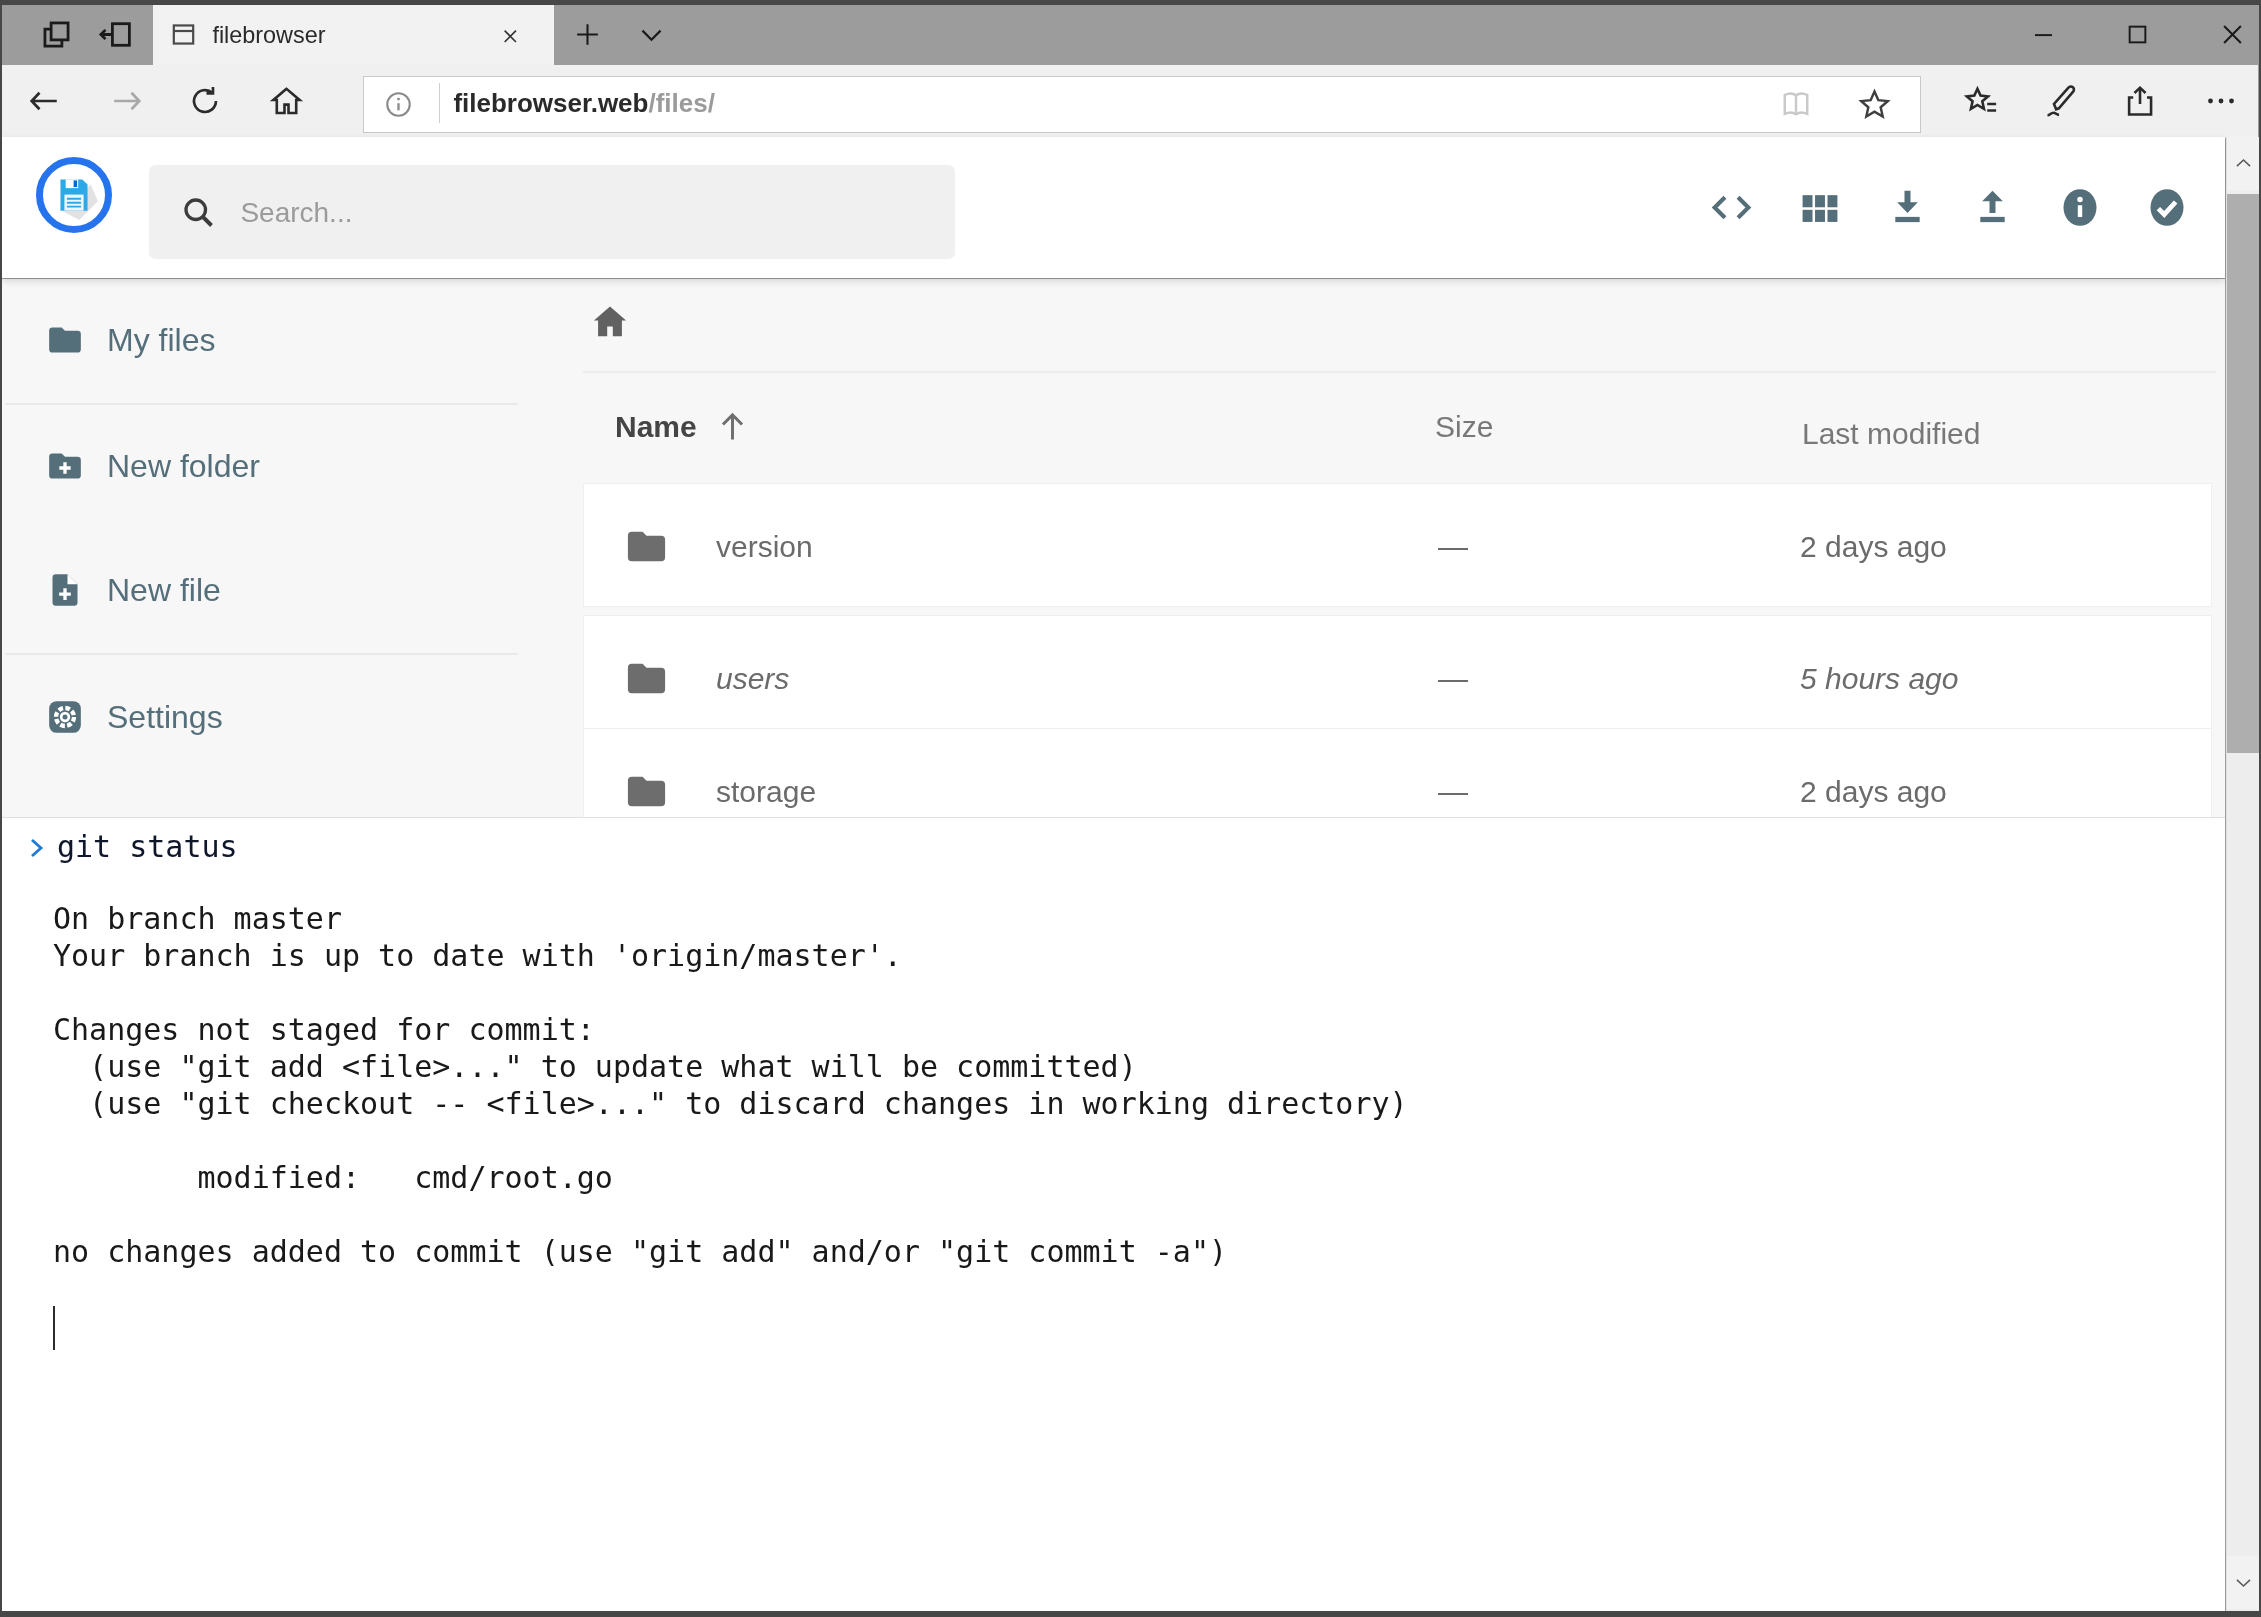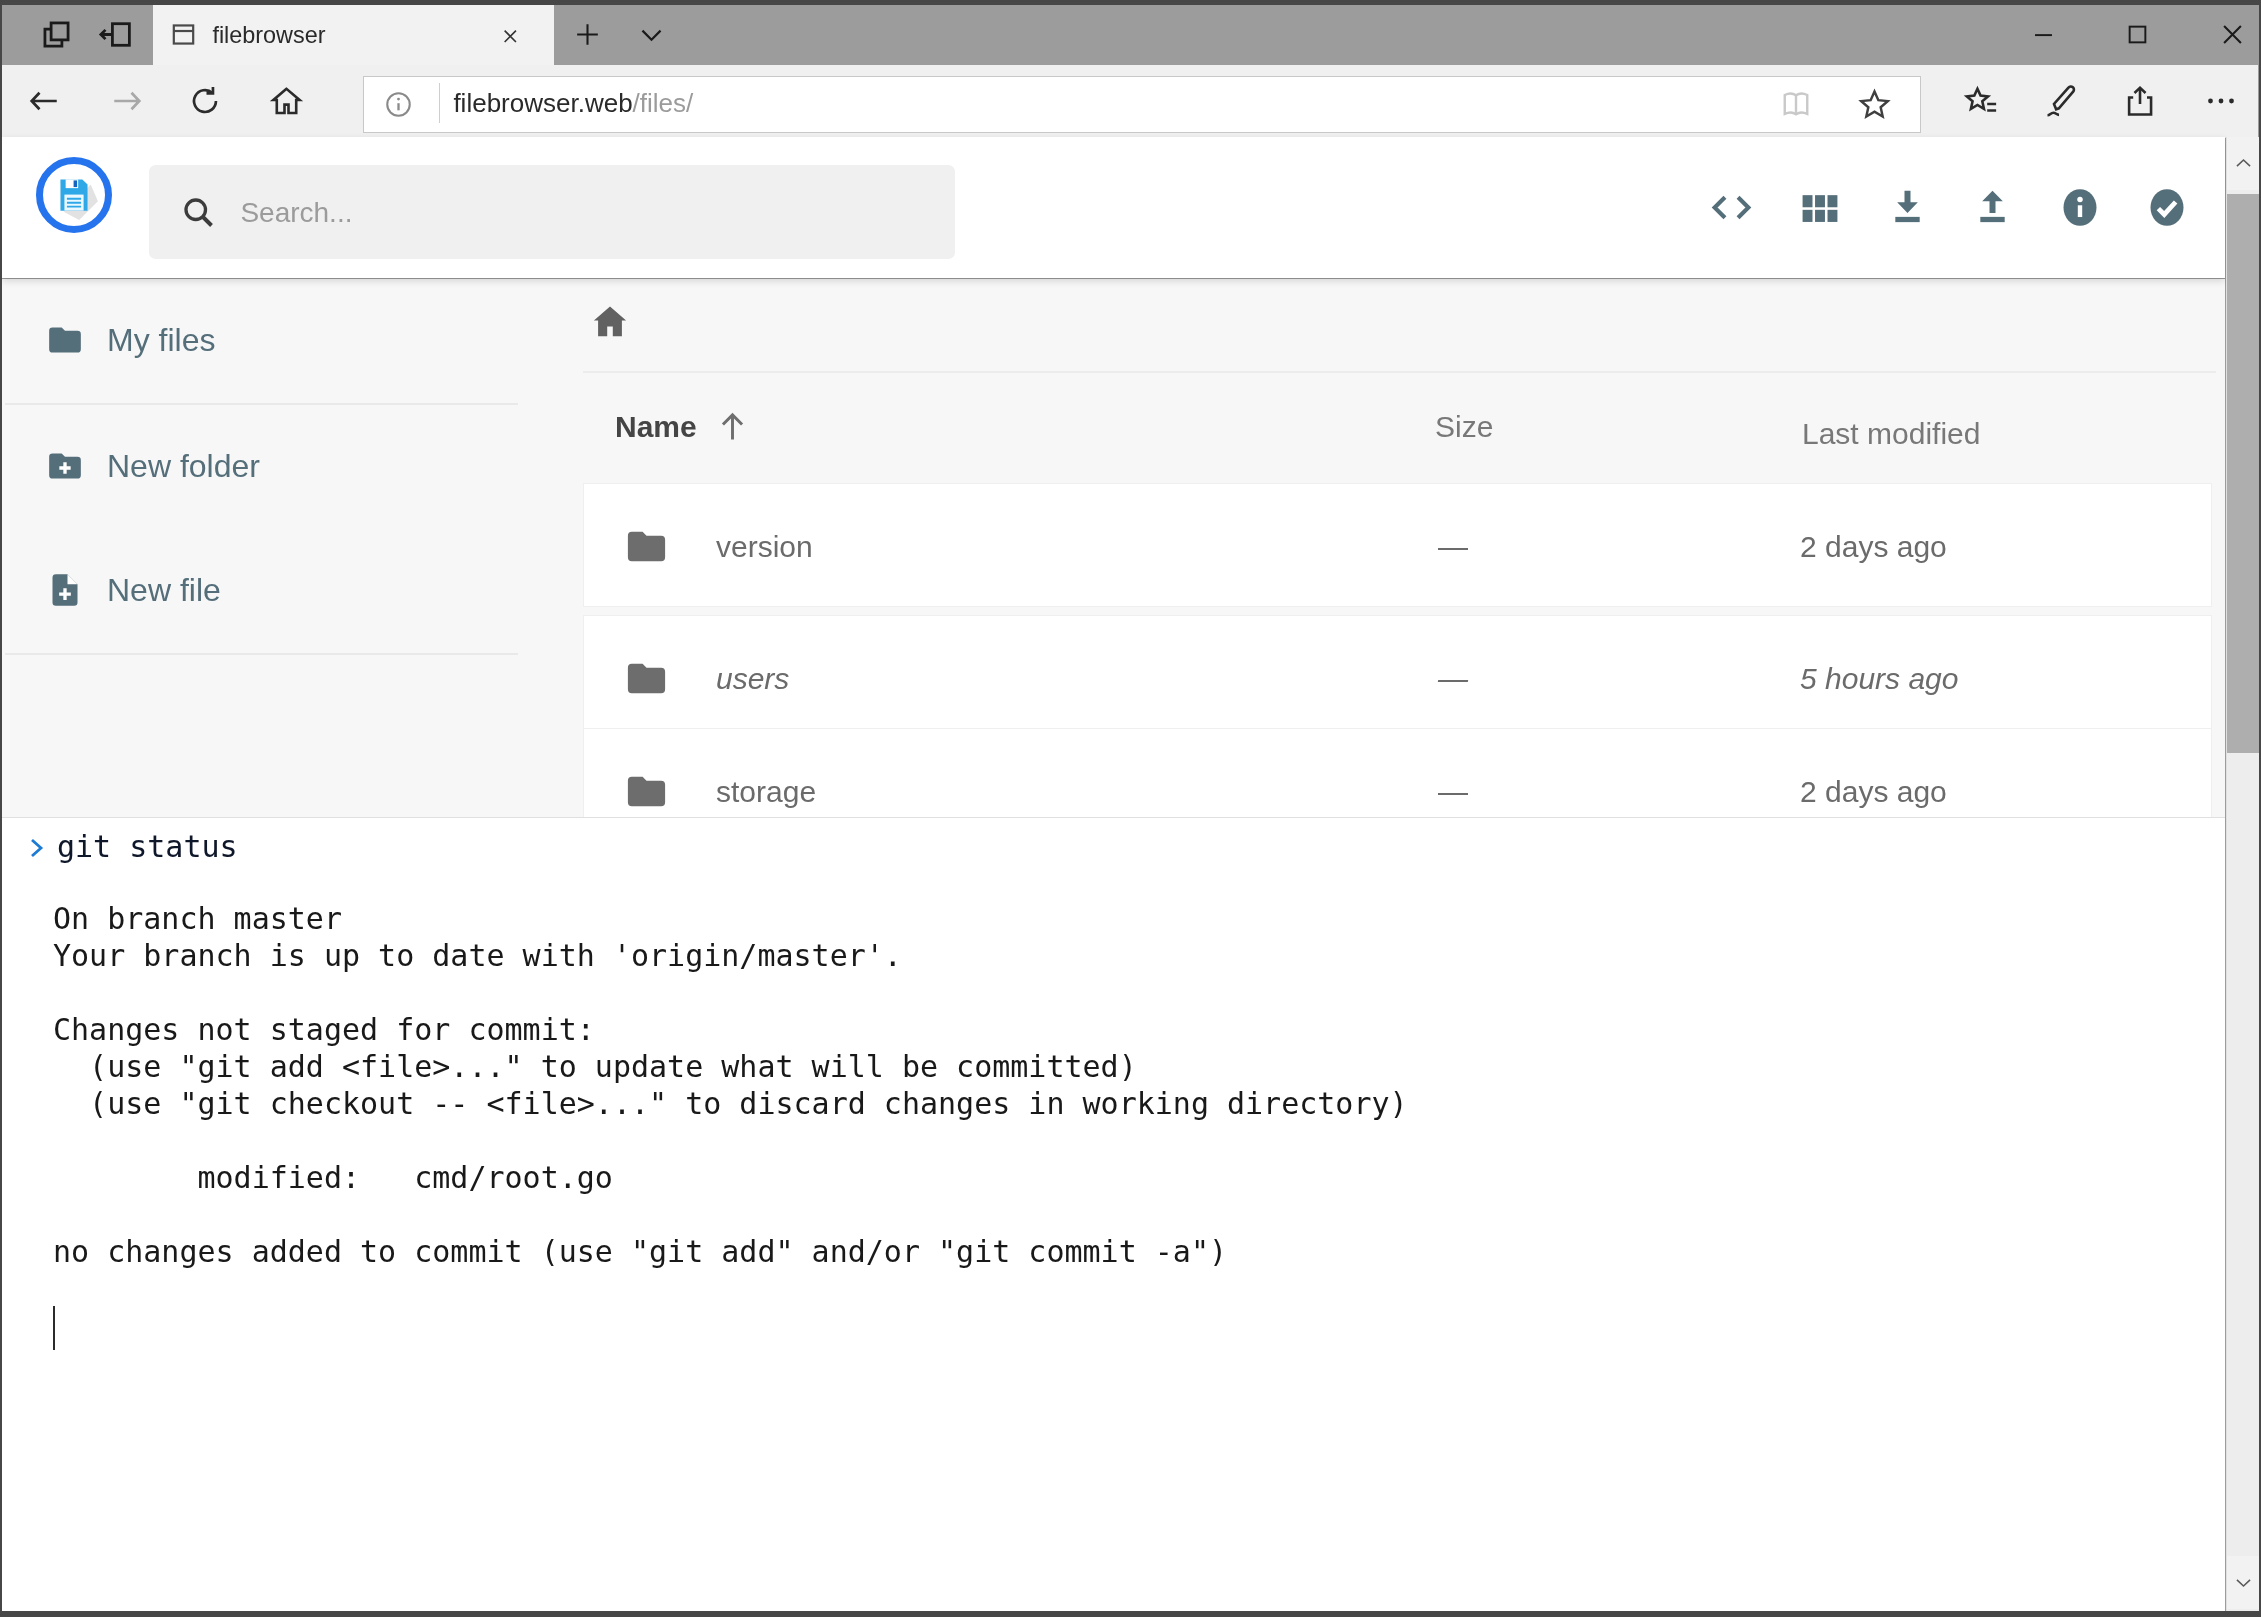--- a/index.html
+++ b/index.html
@@ -15,21 +15,21 @@
   .tb-btn{width:47px;height:47px;top:6.5px;}
   .tab{left:135px;top:0;width:401px;height:60px;background:#f2f2f2;}
   .tab-title{font-size:23.4px;color:#2a2a2a;}
   .win-ctl{width:52px;height:52px;top:4px;}
 
   
   .toolbar{left:2.4px;top:65px;width:2256px;height:73px;background:#f0f0f0;
            border-bottom:1.6px solid #dadada;box-sizing:border-box;}
   .nav-btn{width:48px;height:48px;top:12px;}
   .addr{left:361px;top:10.5px;width:1558px;height:57px;background:#ffffff;
-        border:1.6px solid #c8c8c8;box-sizing:border-box;}
+        border:1.6px solid #c8c8c8;box-sizing:border-box;font-weight:bold;}
   .addr-host{font-size:26px;color:#2a2a2a;}
   .addr-path{font-size:26px;color:#9b9b9b;}
 
   
   .app-header{left:2.4px;top:137px;width:2223px;height:141px;background:#ffffff;
               box-shadow:0 3.2px 7.3px rgba(0,0,0,.14);z-index:5;}
   .logo{left:34px;top:20px;width:76px;height:76px;border-radius:50%;
         background:#ffffff;border:7.3px solid #2574ee;box-sizing:border-box;overflow:hidden;}
   .searchbox{left:147px;top:28px;width:806px;height:94px;background:#f0f0f0;border-radius:6.5px;}
   .searchbox input{position:absolute;left:89px;top:0;width:686px;height:94px;border:none;
@@ -288,20 +288,31 @@
     <div class="abs ctr" style="left:42px;top:22.6px;width:45px;height:44px;">
       <svg width="40" height="40" viewBox="0 0 24 24">
           <path d="M13.5 2.5H6.5a2 2 0 0 0-2 2v15a2 2 0 0 0 2 2h11a2 2 0 0 0 2-2V8.5z" fill="#546e7a"></path>
           <path d="M13.5 2.5v6h6z" fill="#fff"></path>
           <path d="M11 11h2v2.5h2.5v2H13V18h-2v-2.5H8.5v-2H11z" fill="#fff"></path>
         </svg>
     </div>
     <div class="abs side-label" style="left:107px;top:27px;">New file</div>
   </div>
   <div class="abs side-divider" style="top:653px;"></div>
+  <div class="abs side-item" style="top:672px;">
+    <div class="abs ctr" style="left:42px;top:22.6px;width:45px;height:44px;">
+      <svg width="40" height="40" viewBox="0 0 24 24">
+          <rect x="2.5" y="2.5" width="19" height="19" rx="4.5" fill="#546e7a"></rect>
+          <circle cx="12" cy="12" r="5.4" fill="none" stroke="#fff" stroke-width="2.6" stroke-dasharray="2.83 1.42"></circle>
+          <circle cx="12" cy="12" r="3.1" fill="#fff"></circle>
+          <circle cx="12" cy="12" r="1.5" fill="#546e7a"></circle>
+        </svg>
+    </div>
+    <div class="abs side-label" style="left:107px;top:27px;">Settings</div>
+  </div>
 
   <div class="abs ctr" style="left:583px;top:297px;width:53px;height:50px;z-index:2;">
     <svg width="42" height="42" viewBox="0 0 24 24" fill="#616161">
         <path d="M12 3.2 2.8 11.2h2.4v9h5.2v-5.6h3.2v5.6h5.2v-9h2.4z"></path>
       </svg>
   </div>
   <div class="abs divider" style="left:583px;top:371px;width:1633px;"></div>
 
   <div class="abs col-head name" style="left:615px;top:410px;">Name</div>
   <div class="abs ctr" style="left:710px;top:404px;width:45px;height:45px;z-index:2;">

